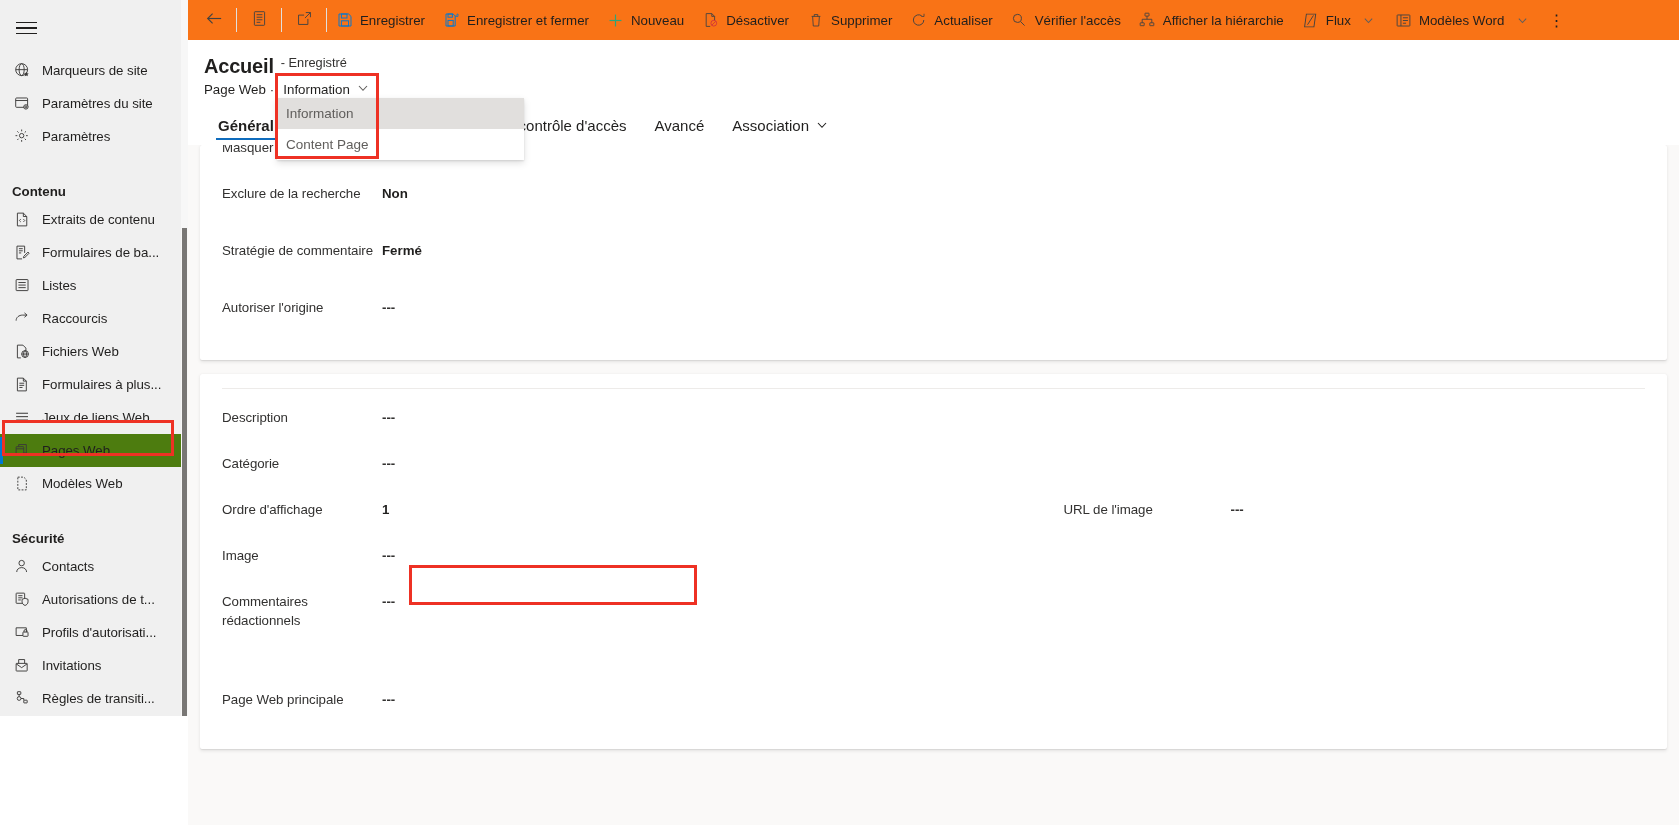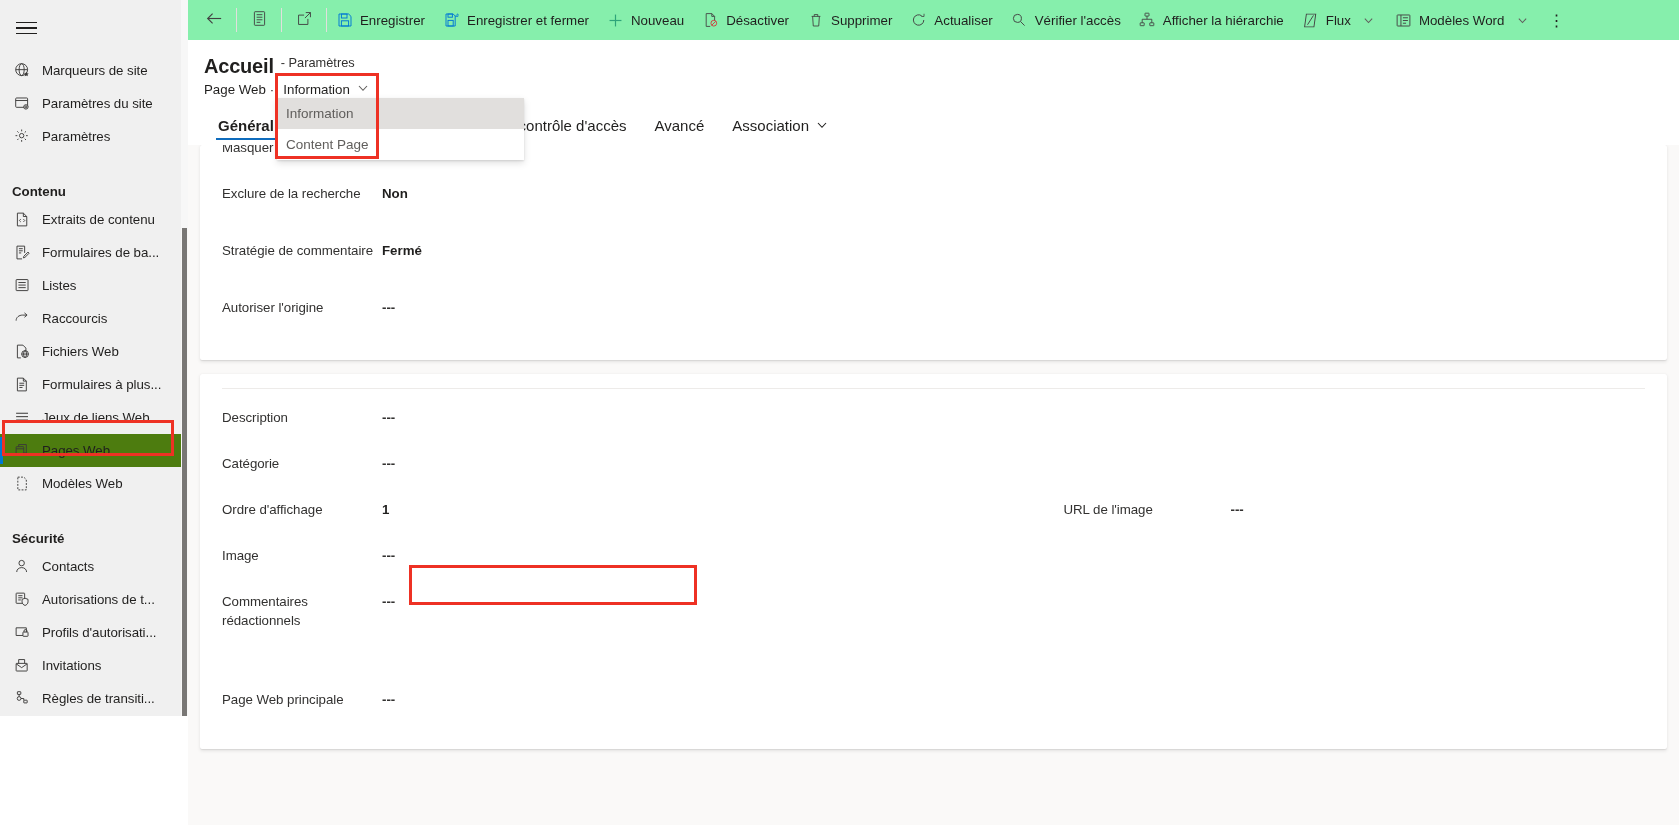--- a/index.html
+++ b/index.html
@@ -81,21 +81,21 @@
   
   #main {
     flex: 1 1 auto; height: 825px;
     background: #faf9f8;
     position: relative;
     display: flex; flex-direction: column;
   }
 
   
   #commandbar {
-    height: 41px; background: #86efac;
+    height: 41px; background: #f97316;
     display: flex; align-items: center;
     flex: 0 0 41px;
     border-bottom: 1px solid #ffffff;
     position: relative;
     padding-left: 4px;
   }
   .cb-icon-btn {
     width: 44px; height: 40px;
     display: flex; align-items: center; justify-content: center;
     cursor: pointer; color: #424242;
@@ -624,21 +624,21 @@
           </svg>
         </span>
       </div>
 
       <div class="cb-overflow">⋮</div>
     </div>
 
     <div id="header">
       <div class="hdr-title-row">
         <span class="hdr-title">Accueil</span>
-        <span class="hdr-sub">- Paramètres</span>
+        <span class="hdr-sub">- Enregistré</span>
       </div>
       <div class="hdr-breadcrumb">
         <span class="hdr-bc-entity">Page Web</span>
         <span class="hdr-bc-dot">·</span>
         <span class="hdr-form-picker">
           <span>Information</span>
           <span>
             <svg width="12" height="12" viewBox="0 0 12 12" fill="none" stroke="#605e5c" stroke-width="1.1">
               <polyline points="2,4 6,8.3 10,4"></polyline>
             </svg>

